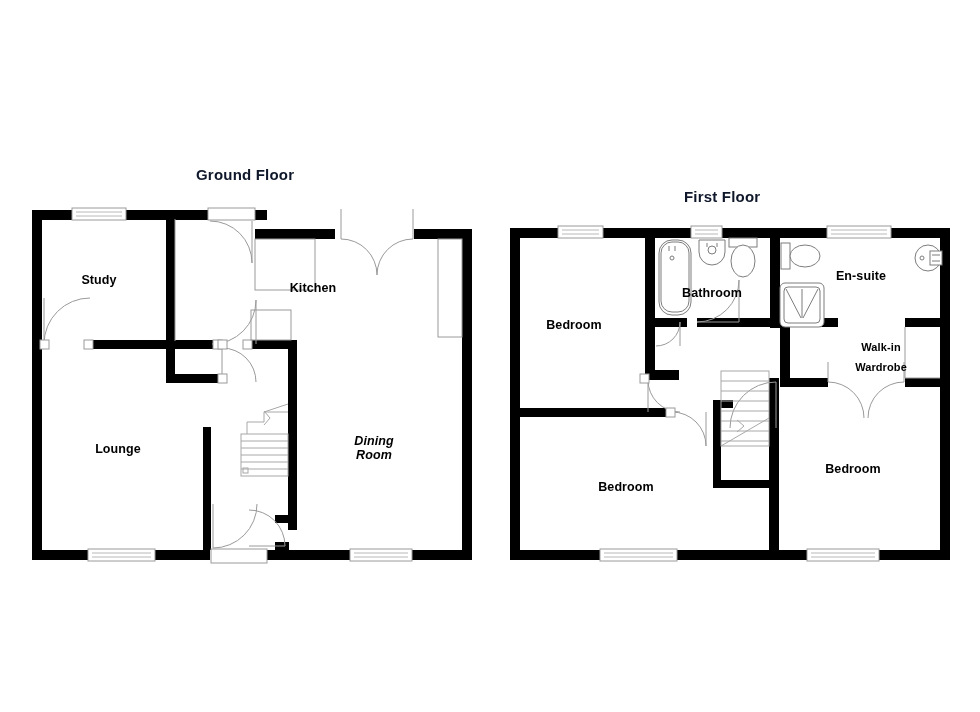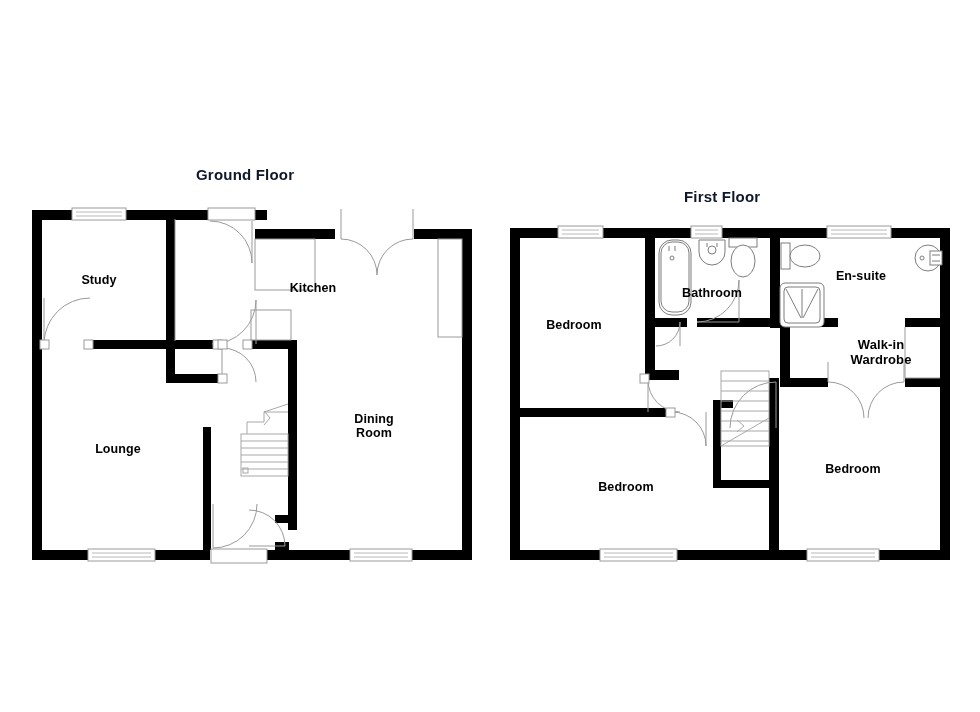--- a/index.html
+++ b/index.html
@@ -33,22 +33,22 @@
     font-family: "Liberation Sans", sans-serif;
     font-weight: bold;
     font-size: 12.5px;
     color: #000000;
     text-align: center;
     white-space: pre;
     line-height: 14px;
     letter-spacing: 0.1px;
   }
   .room-label.small {
-    font-size: 13px;
-    line-height: 15px;
+    font-size: 11px;
+    line-height: 20px;
   }
   svg {
     position: absolute;
     top: 0;
     left: 0;
     overflow: visible;
   }
   .wall { fill: #000000; }
   .thin { fill: none; stroke: #9a9a9a; stroke-width: 1; }
   .swing { fill: none; stroke: #9a9a9a; stroke-width: 1; }
@@ -319,21 +319,21 @@
   </svg>
 
   <div class="floor-title" style="left:684px; top:188px;">First Floor</div>
 
   <div class="room-label" style="left:59px; top:273px; width:80px;">Study</div>
 
   <div class="room-label" style="left:268px; top:281px; width:90px;text-align:center;">Kitchen</div>
 
   <div class="room-label" style="left:73px; top:442px; width:90px;">Lounge</div>
 
-  <div class="room-label" style="left:329px; top:412px; width:90px;">Dining
+  <div class="room-label" style="left:329px; top:434px; width:90px;font-style:italic;">Dining
 Room</div>
 
   <div class="room-label" style="left:529px; top:318px; width:90px;">Bedroom</div>
 
   <div class="room-label" style="left:662px; top:286px; width:100px;">Bathroom</div>
 
   <div class="room-label" style="left:816px; top:269px; width:90px;">En-suite</div>
 
   <div class="room-label small" style="left:836px; top:337px; width:90px;">Walk-in
 Wardrobe</div>

